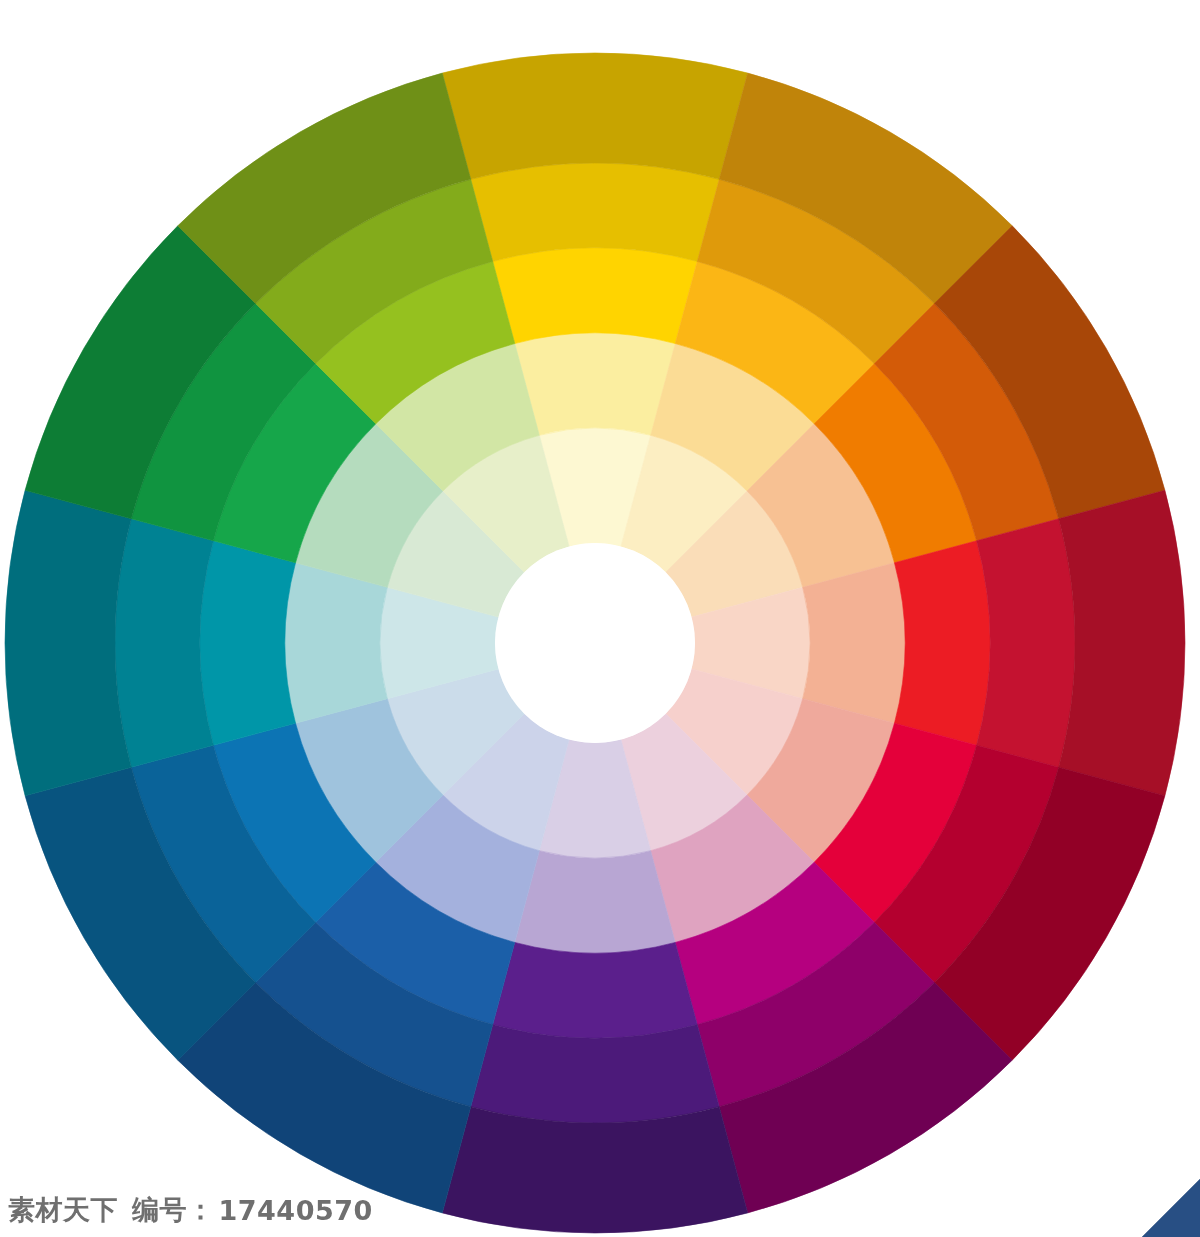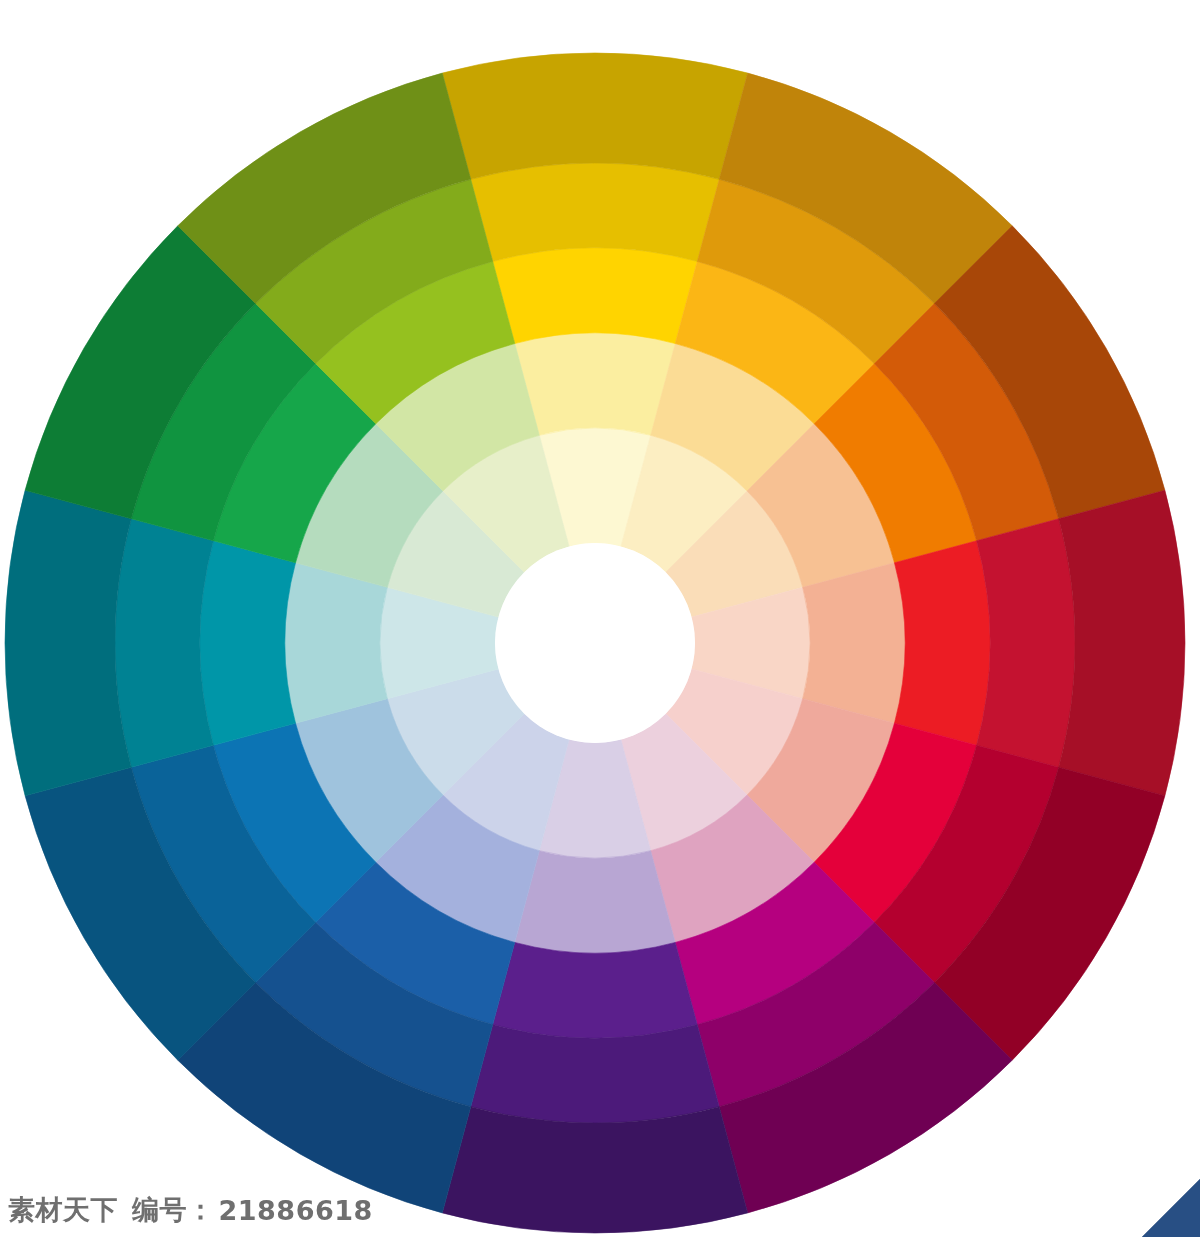--- a/index.html
+++ b/index.html
@@ -151,19 +151,19 @@
         <path d="M 25.10 795.70 A 590 590 0 0 1 25.10 490.30 L 131.36 518.77 A 480 480 0 0 0 131.36 767.23 Z" fill="#006e7d" stroke="#006e7d" stroke-width="0.6"></path>
         <path d="M 25.10 490.30 A 590 590 0 0 1 177.81 225.81 L 255.59 303.59 A 480 480 0 0 0 131.36 518.77 Z" fill="#0d7d35" stroke="#0d7d35" stroke-width="0.6"></path>
         <path d="M 177.81 225.81 A 590 590 0 0 1 442.30 73.10 L 470.77 179.36 A 480 480 0 0 0 255.59 303.59 Z" fill="#6f9017" stroke="#6f9017" stroke-width="0.6"></path>
       </g>
     <circle id="center-hole" cx="595" cy="643" r="100" fill="#ffffff"></circle>
   </svg>
 
   <div id="footer">
     <span class="wm-text wm-brand">素材天下</span>
     <span class="wm-text wm-label">编号：</span>
-    <span class="wm-text wm-number">21886618</span>
+    <span class="wm-text wm-number">17440570</span>
   </div>
 
   <div id="corner-fold"></div>
   <div id="corner-fold-inner"></div>
 
 </div>
 
 </body></html>

